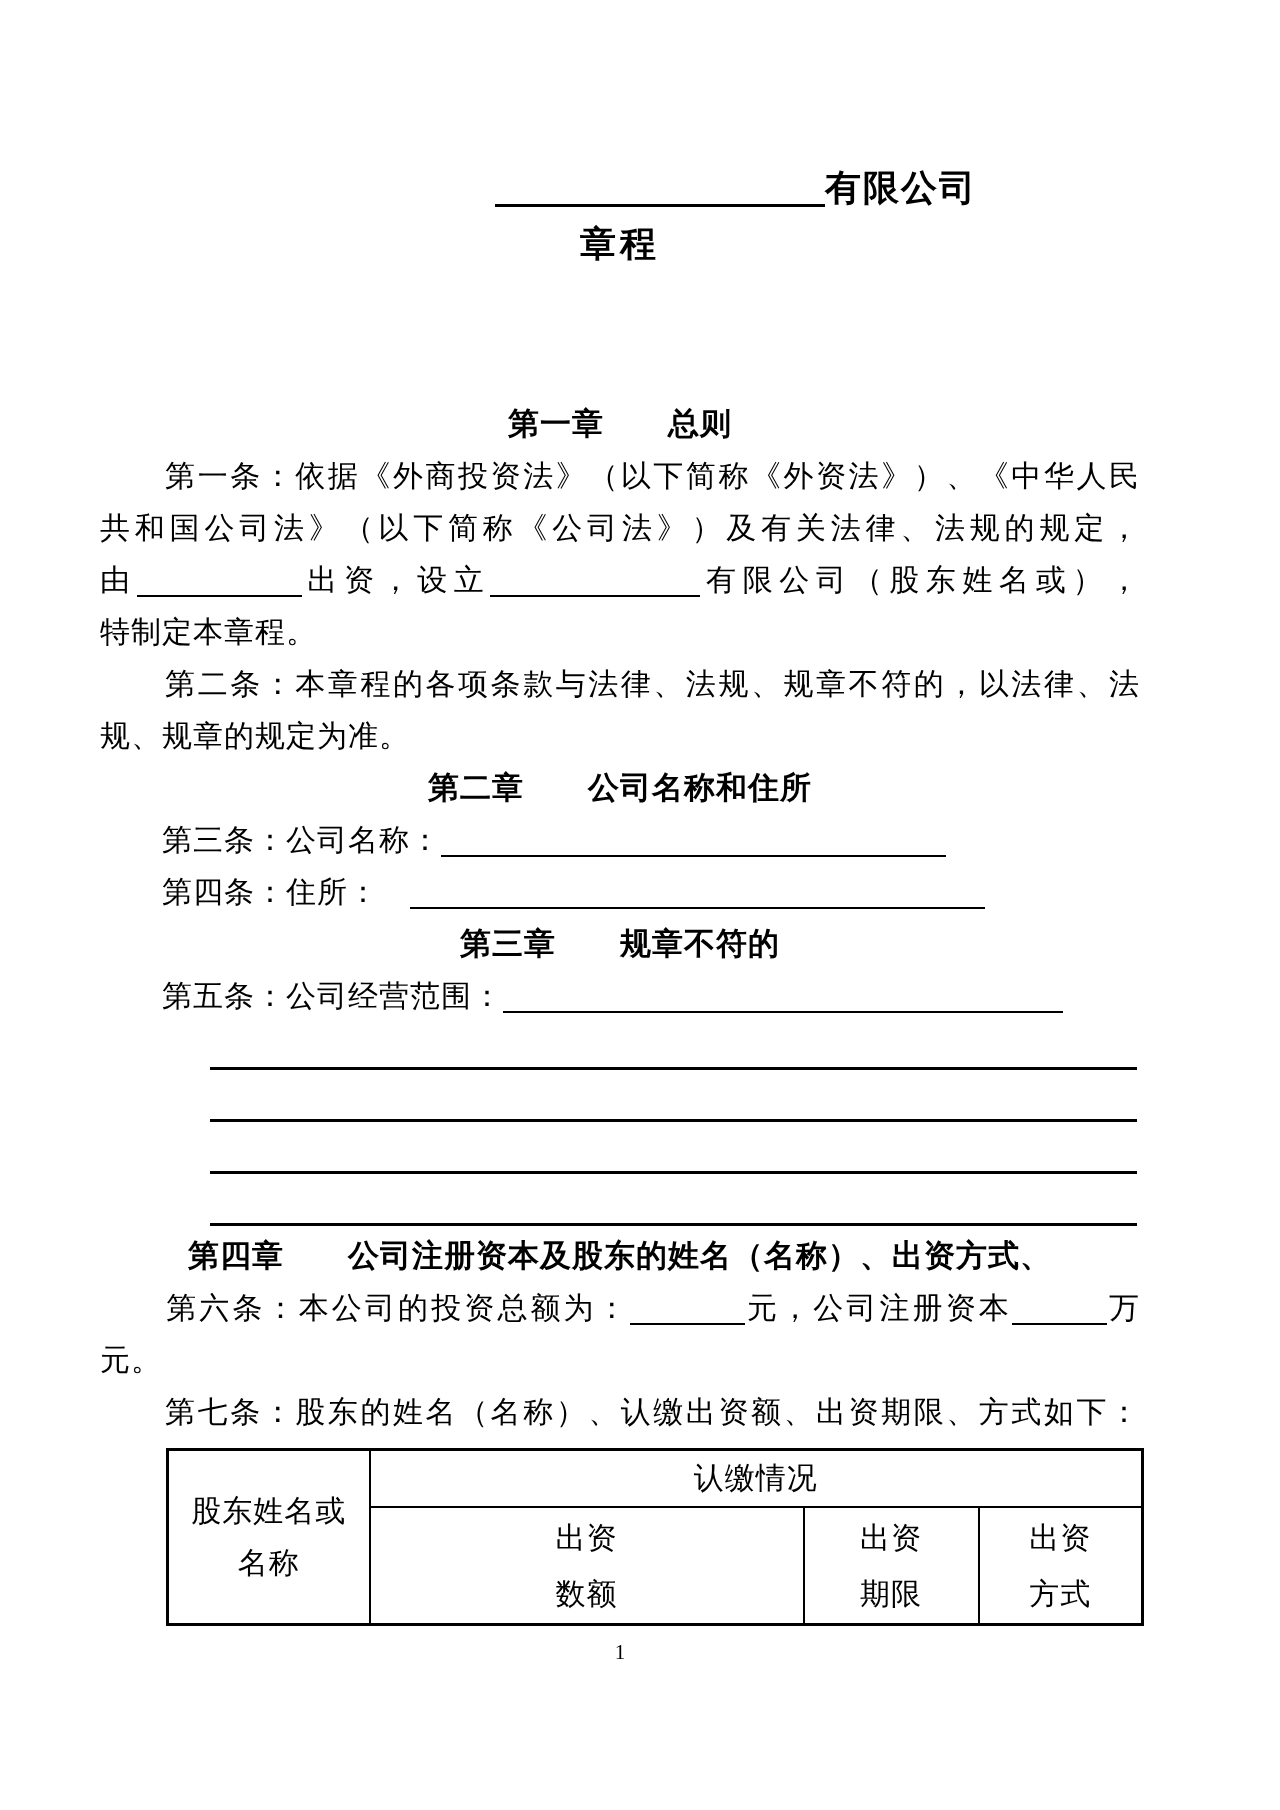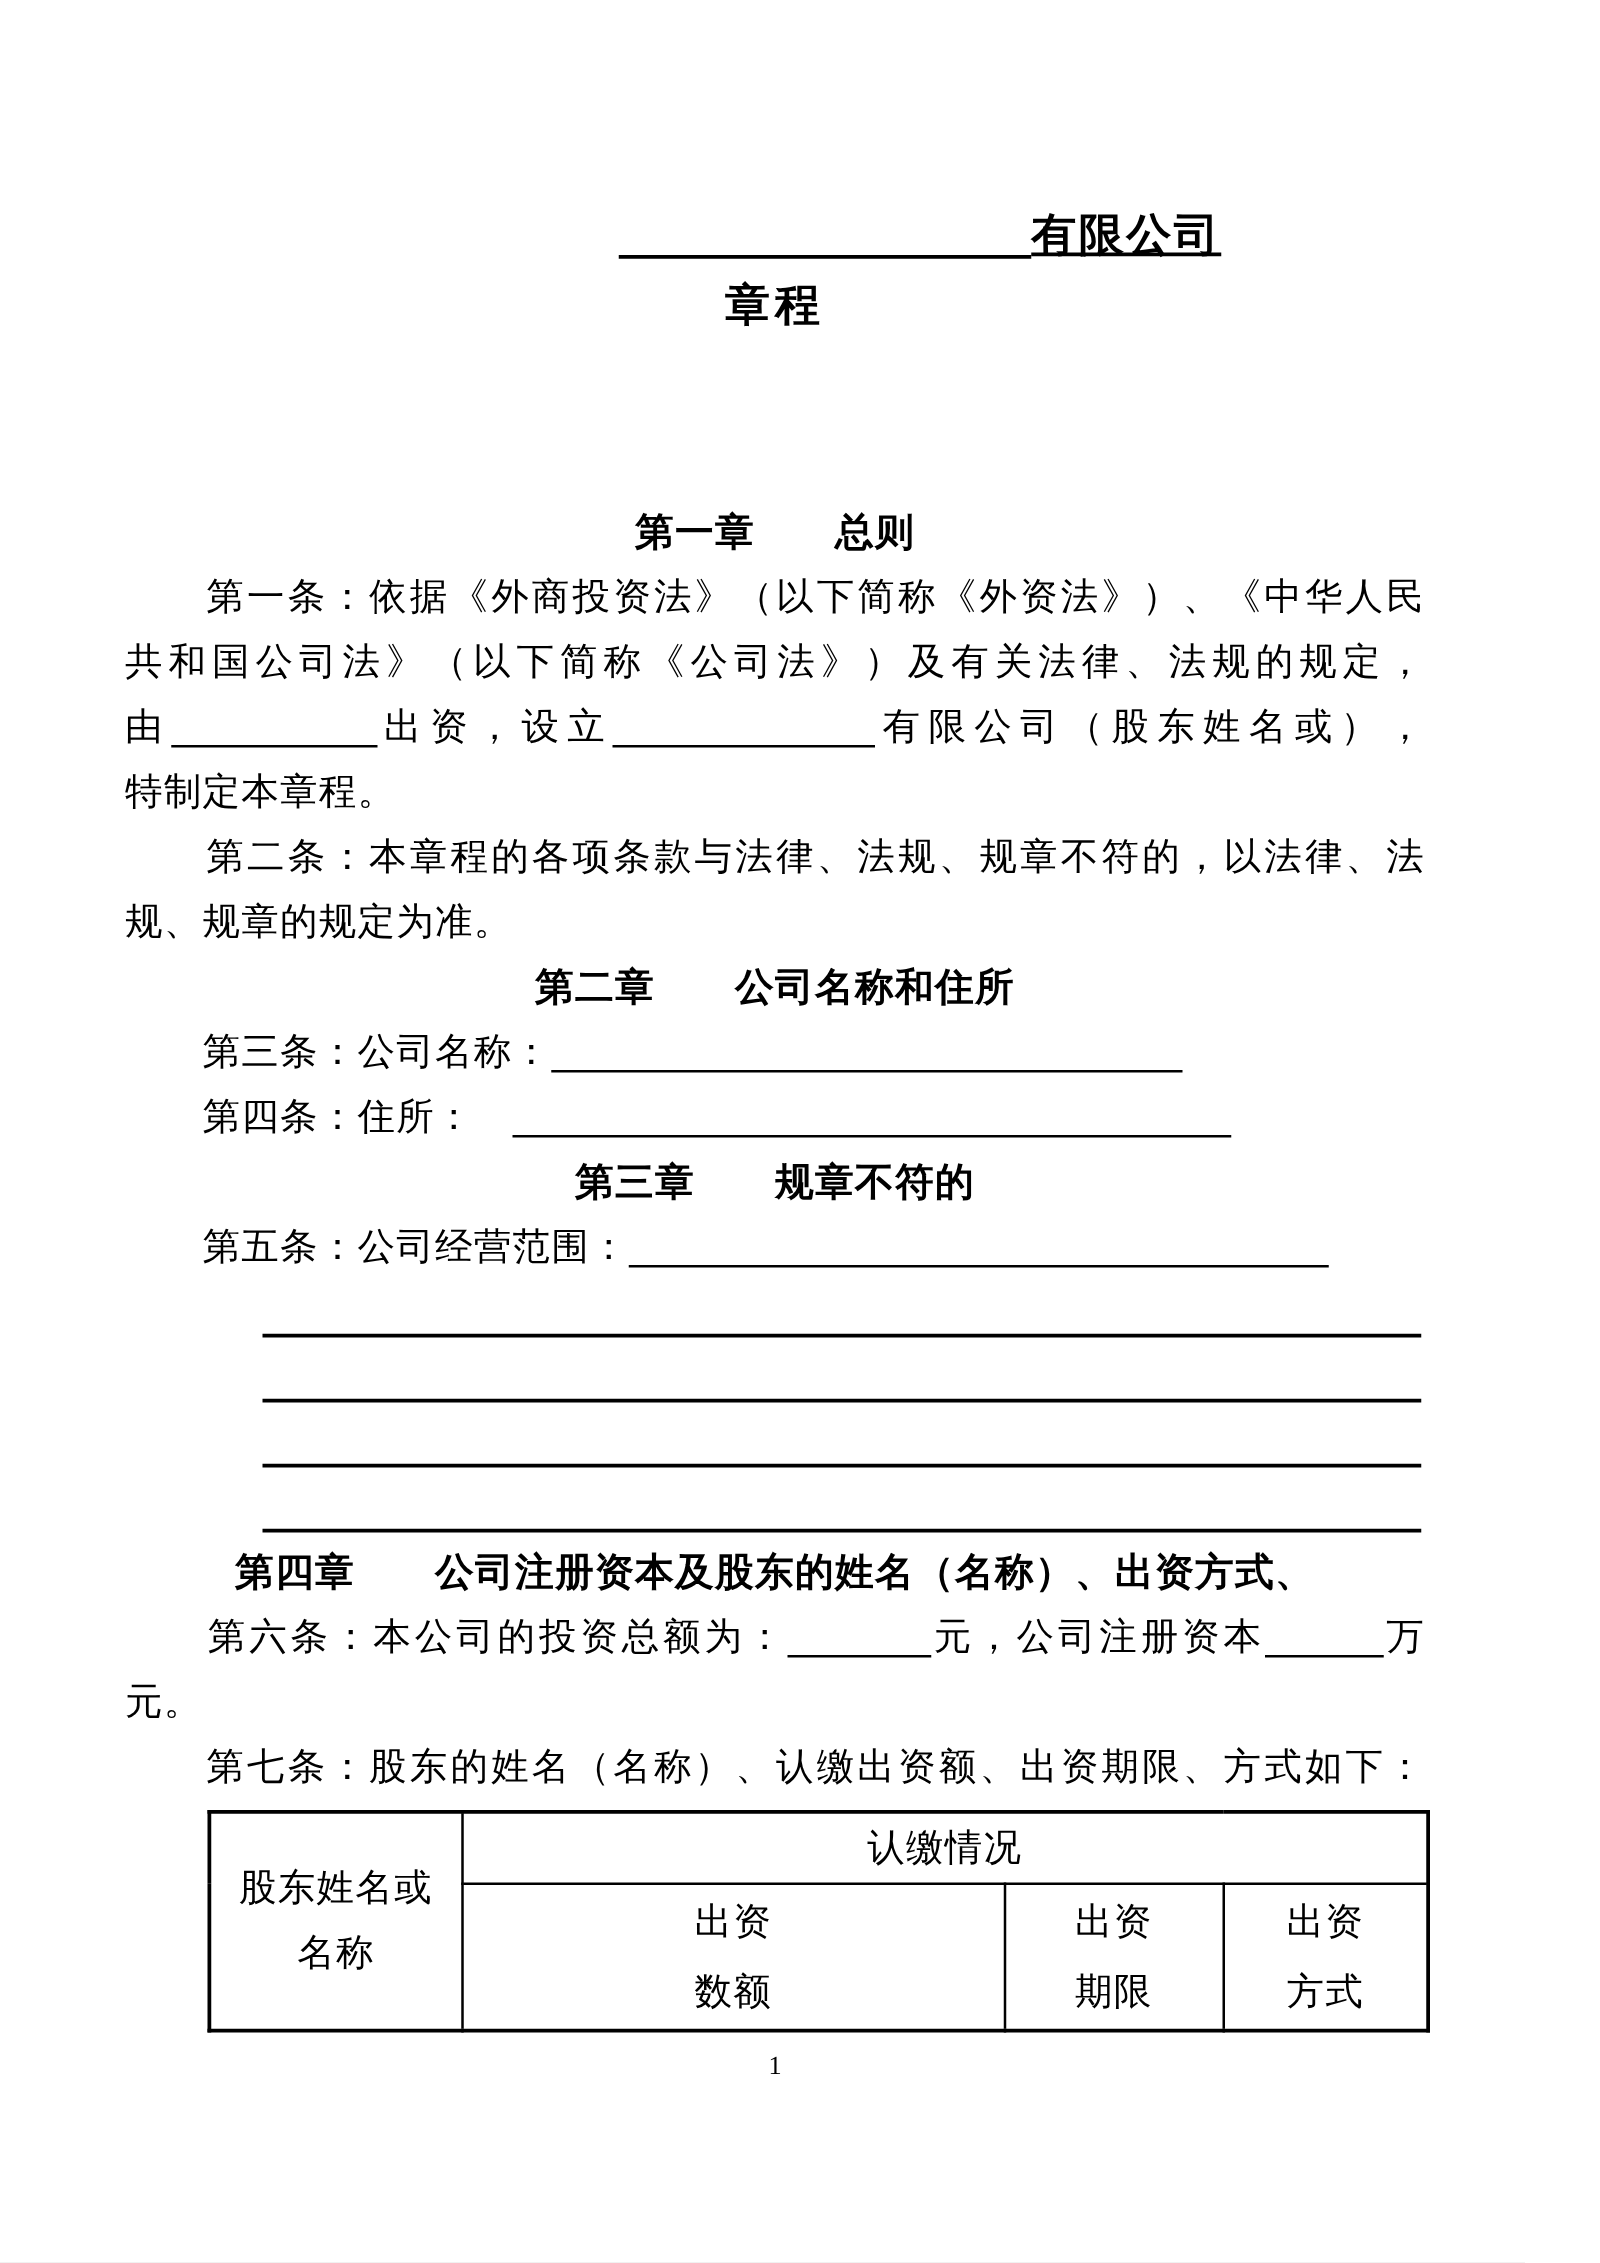--- a/index.html
+++ b/index.html
@@ -4,30 +4,30 @@
 <style>
   html,body{margin:0;padding:0;background:#e8e8e8;}
   .page{
     width:1280px;height:1810px;margin:0 auto;background:#ffffff;color:#000000;
     font-family:"Liberation Serif","DejaVu Serif",serif;
     position:relative;overflow:hidden;box-sizing:border-box;
   }
   .inner{padding:160px 140px 0 100px;}
   .title-line{
     height:56px;line-height:56px;font-size:36px;font-weight:bold;
-    padding-left:395px;white-space:nowrap;letter-spacing:2px;text-decoration:underline;
+    padding-left:395px;white-space:nowrap;letter-spacing:2px;
   }
   .blank{
     display:inline-block;height:0;border-bottom:2px solid #000;
     vertical-align:baseline;margin-bottom:-7px;
   }
   .title-blank{border-bottom-width:3px;}
   .subtitle{height:56px;line-height:56px;text-align:center;font-size:36px;font-weight:bold;letter-spacing:4px;}
   .gap-after-title{height:128px;}
-  .line{height:52px;line-height:52px;font-size:30px;letter-spacing:1px;white-space:nowrap;}
+  .line{height:52px;line-height:52px;font-size:30px;letter-spacing:1px;white-space:nowrap;font-family:Liberation Mono, monospace;}
   .line.fill{text-align:justify;text-align-last:justify;white-space:normal;}
   .line.chapter{font-weight:bold;text-align:center;font-size:31px;white-space:normal;}
   .blank-row{height:52px;position:relative;}
   .blank-row .rule{position:absolute;left:110px;right:3px;bottom:6px;border-bottom:3px solid #000;}
   table.sh{
     border-collapse:collapse;table-layout:fixed;width:975px;
     margin:8px 0 0 66px;border:3px solid #000;
   }
   table.sh td{border:2px solid #000;text-align:center;vertical-align:middle;font-size:30px;letter-spacing:1px;padding:0;}
   td.row1{height:55px;}

